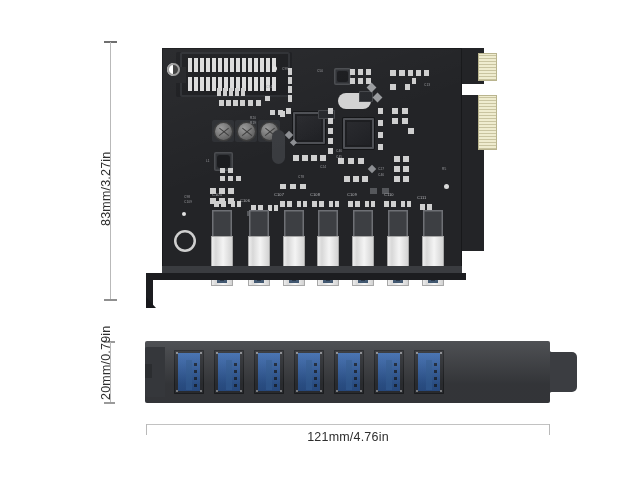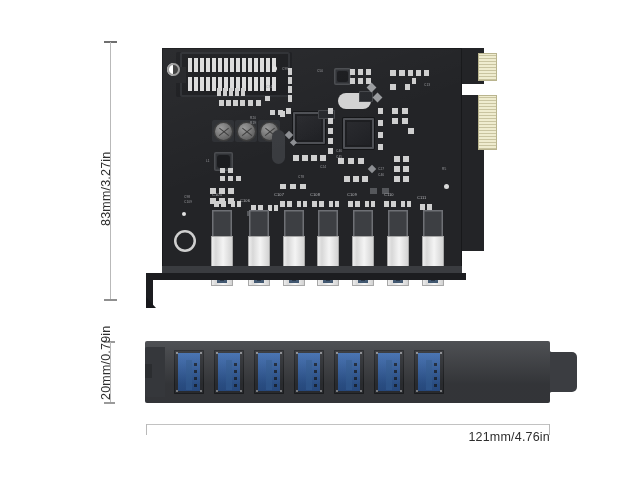--- a/index.html
+++ b/index.html
@@ -14,21 +14,21 @@
   .dimline-v{position:absolute;width:1px;background:#b9b9b9;}
   .dimcap-h{position:absolute;height:2px;width:13px;background:#6f6f6f;}
   .dimline-h{position:absolute;height:1px;background:#c2c2c2;}
   .dimcap-v{position:absolute;width:1px;height:11px;background:#b9b9b9;}
   .dimtext-v{
     position:absolute;color:#2e2e2e;font-size:12.5px;letter-spacing:.2px;
     transform:rotate(-90deg);transform-origin:left top;white-space:nowrap;
   }
   .dimtext-h{
     position:absolute;color:#2e2e2e;font-size:12.5px;letter-spacing:.2px;
-    white-space:nowrap;text-align:right;
+    white-space:nowrap;text-align:center;
   }
 
   
   #pcb{
     position:absolute;left:162px;top:48px;width:300px;height:225px;
     background:#232427;
     box-shadow:inset 0 0 0 1px #17181a;
   }
   #pcb:after{ 
     content:"";position:absolute;inset:0;

